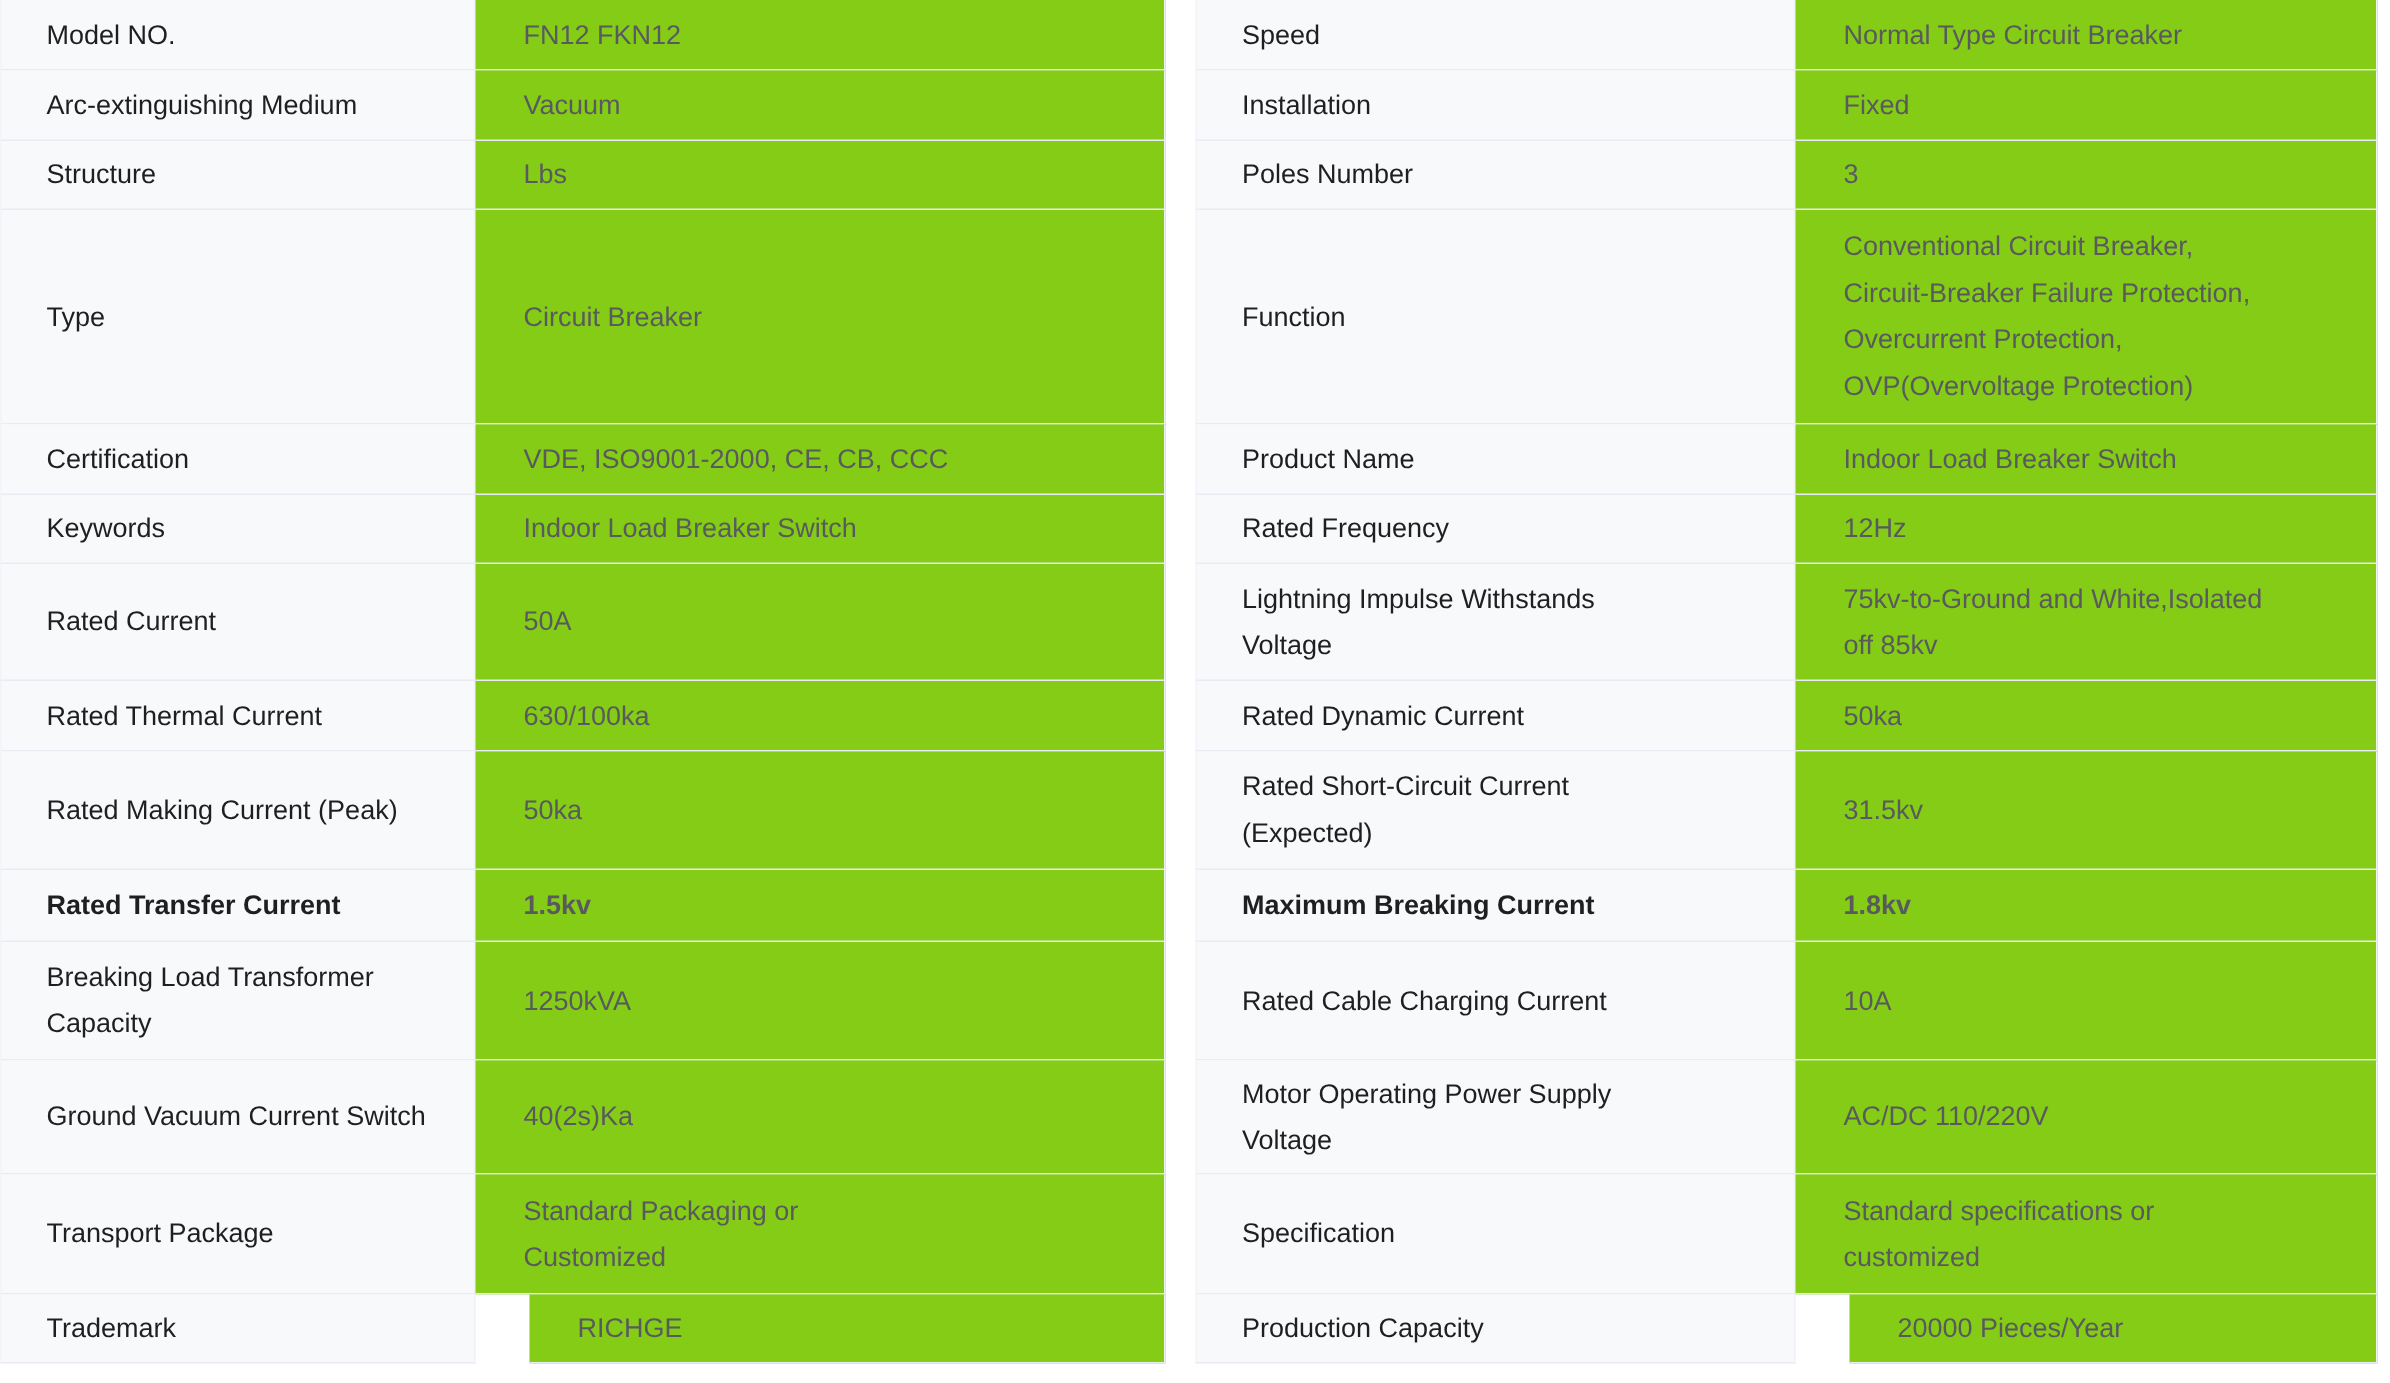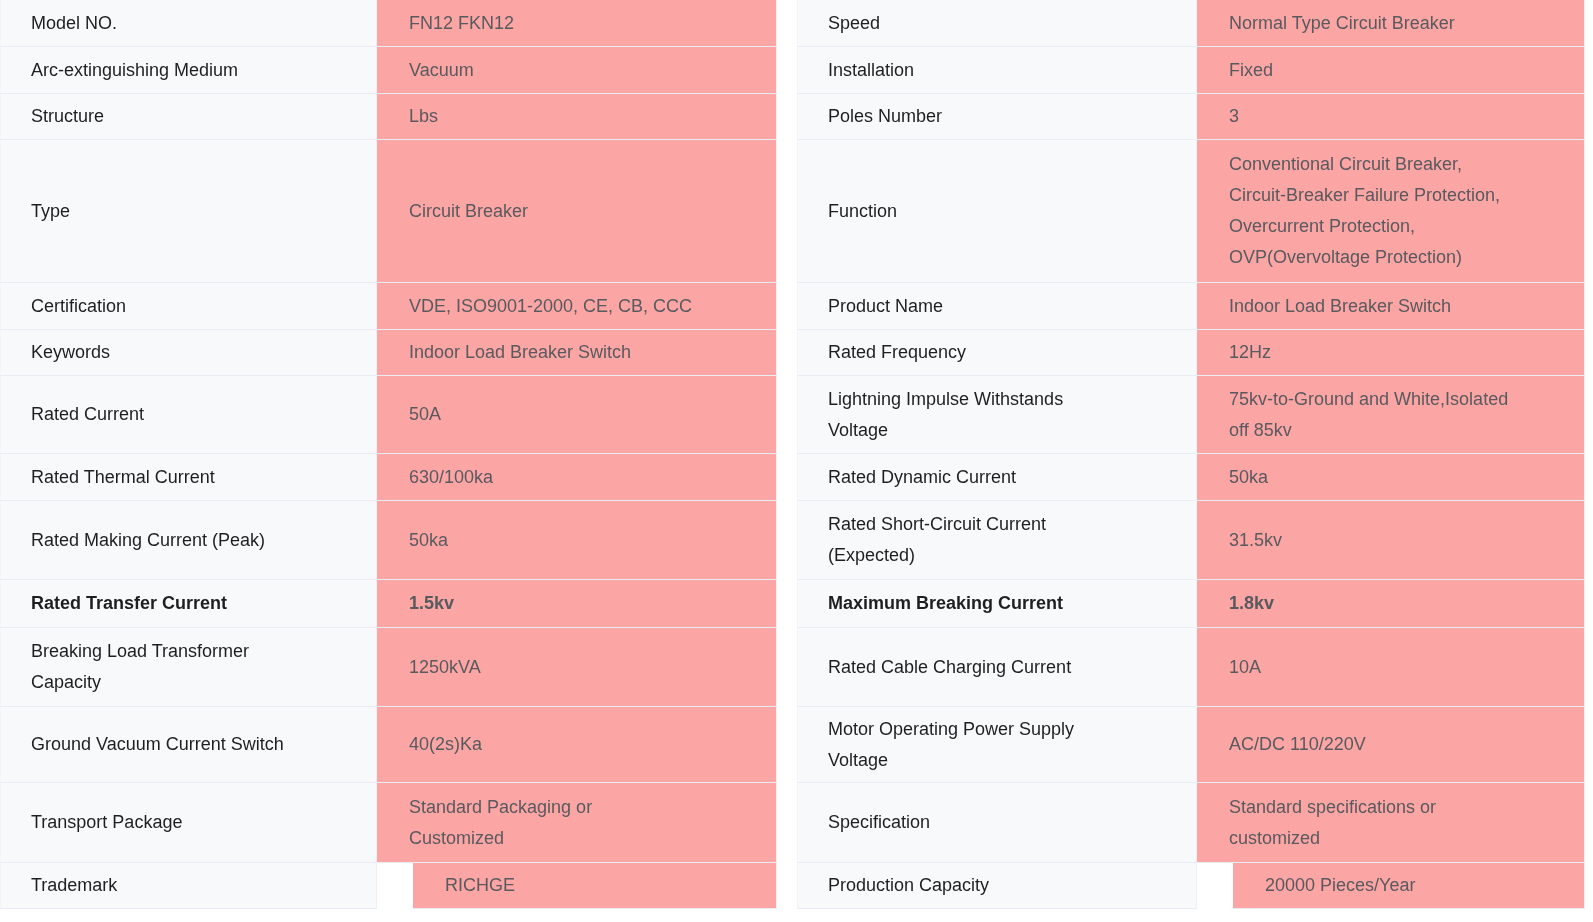--- a/index.html
+++ b/index.html
@@ -54,27 +54,27 @@
   }
   .label {
     background: #f8f9fb;
     color: #1e1f21;
     padding: 6px 16px 6px 30px;
     border-right: 1px solid #eef0f5;
     border-left: 1px solid #f3f4f8;
     flex: 0 0 auto;
   }
   .value {
-    background: #fca5a5;
+    background: #84cc16;
     color: #595a5e;
     padding: 6px 20px 6px 32px;
     border-right: 1px solid #eef0f5;
     flex: 1 1 auto;
   }
-  .t-left  .label { width: 377px; }
+  .t-left  .label { width: 317px; }
   .t-right .label { width: 400px; }
 </style>
 </head>
 <body>
 
 <div class="spec-wrap">
 
   <div class="spec-table t-left">
     <div class="row">
       <div class="cell label">

